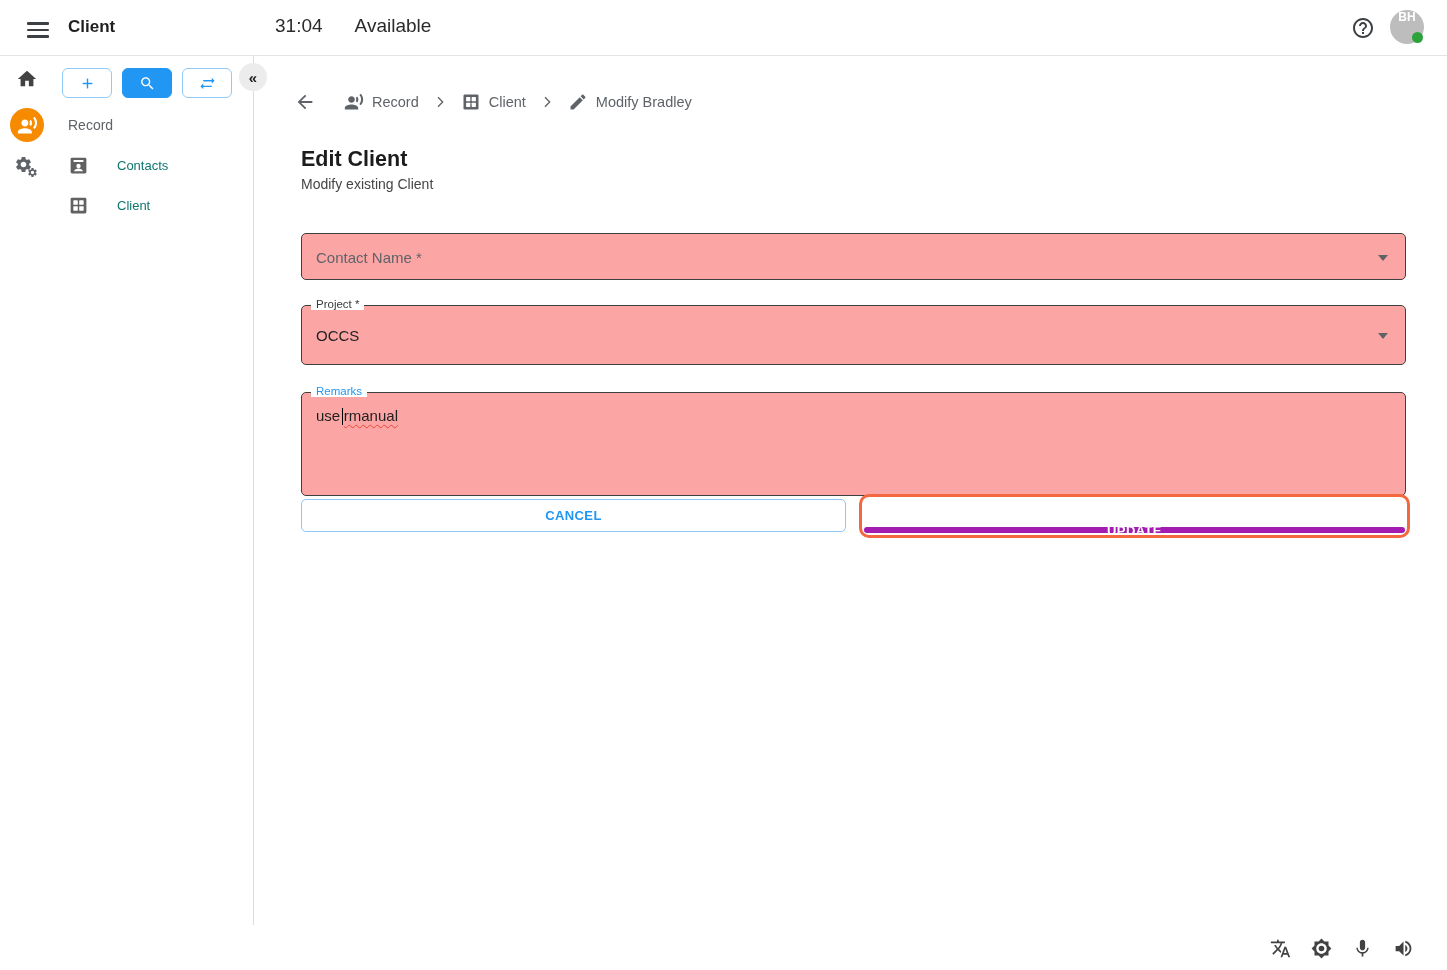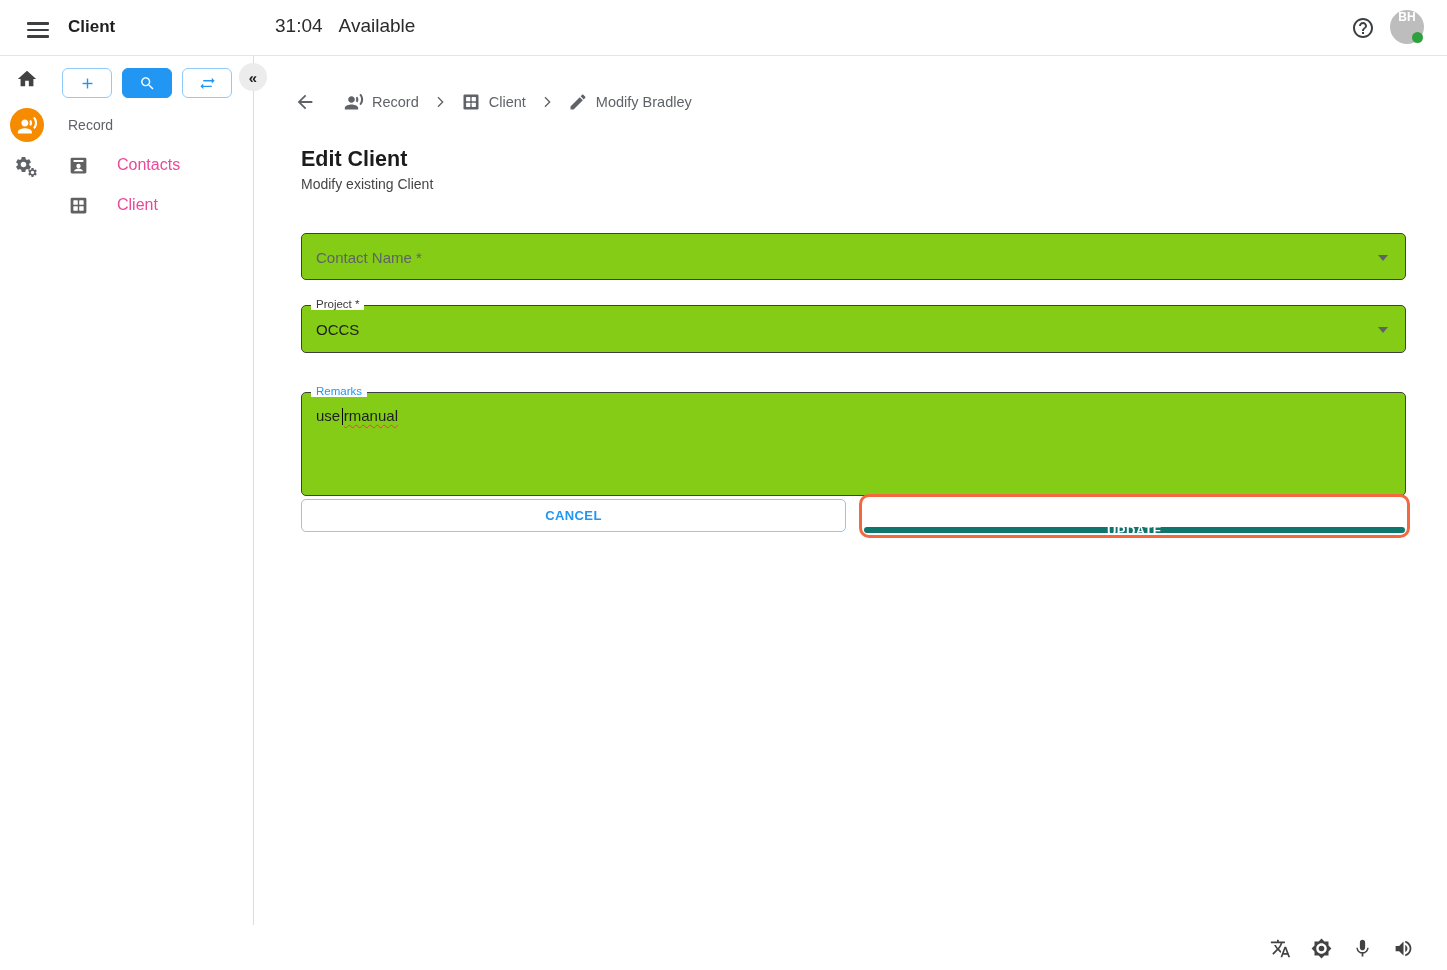--- a/index.html
+++ b/index.html
@@ -6,21 +6,21 @@
   html,body { width:1447px; height:970px; background:#fff; overflow:hidden;
     font-family:"Liberation Sans", sans-serif; color:#202124; }
 
   
   .topbar { position:absolute; left:0; top:0; width:1447px; height:56px;
     background:#fff; border-bottom:1px solid #e4e4e4; }
   .hamburger { position:absolute; left:27px; top:18px; width:22px; height:20px; cursor:pointer; }
   .hamburger span { display:block; height:2.6px; background:#3c4043; border-radius:1px; margin:4px 0; }
   .app-title { position:absolute; left:68px; top:17px; font-size:17px; font-weight:700; color:#1f1f1f; }
   .timer-wrap { position:absolute; left:275px; top:15px; font-size:19px; color:#2b2b2b; }
-  .timer-wrap .status { margin-left:16px; }
+  .timer-wrap .status { margin-left:32px; }
   .help-btn { position:absolute; left:1351px; top:16px; width:24px; height:24px; cursor:pointer; }
   .avatar { position:absolute; left:1390px; top:10px; width:34px; height:34px; border-radius:50%;
     background:#bdbdbd; color:#fff; font-size:12px; font-weight:700;
     display:flex; align-items:flex-start; justify-content:center; cursor:pointer; }
   .status-dot { position:absolute; left:1412px; top:32px; width:11px; height:11px;
     border-radius:50%; background:#2ba23c; }
 
   
   .side-divider { position:absolute; left:253px; top:56px; width:1px; height:869px; background:#dcdcdc; }
   .rail-home { position:absolute; left:16px; top:68px; width:22px; height:22px; cursor:pointer; }
@@ -36,58 +36,58 @@
   .btn-plus { left:62px; } .btn-search { left:122px; } .btn-swap { left:182px; }
 
   .collapse-btn { position:absolute; left:239px; top:63px; width:28px; height:28px; border-radius:50%;
     background:#ececec; display:flex; align-items:center; justify-content:center; cursor:pointer;
     font-size:15px; font-weight:700; color:#1f1f1f; }
 
   .section-label { position:absolute; left:68px; top:117px; font-size:14px; color:#5f6368; }
   .nav-item { position:absolute; left:60px; width:185px; height:34px; display:flex;
     align-items:center; cursor:pointer; }
   .nav-item .nav-ic { width:21px; height:21px; margin-left:8px; }
-  .nav-item .nav-label { margin-left:28px; font-size:16px; color:#ec4899; }
+  .nav-item .nav-label { margin-left:28px; font-size:13px; color:#0f766e; }
   .nav-contacts { top:148px; } .nav-client { top:188px; }
 
   
   .breadcrumb { position:absolute; left:294px; top:88px; height:28px; display:flex; align-items:center; }
   .bc-back { width:22px; height:22px; margin-right:28px; cursor:pointer; }
   .bc-item { display:flex; align-items:center; cursor:pointer; }
   .bc-item svg { width:20px; height:20px; margin-right:8px; }
   .bc-label { font-size:14.5px; color:#5f6368; }
   .bc-sep { width:16px; height:16px; margin:0 13px; }
 
   
   .page-title { position:absolute; left:301px; top:147px; font-size:21.5px; font-weight:600; color:#1c1c1c; }
   .page-subtitle { position:absolute; left:301px; top:176px; font-size:14px; color:#454545; }
 
-  .field { position:absolute; left:301px; width:1105px; border:1px solid #3f3f3f; border-radius:5px; background:#84cc16; }
+  .field { position:absolute; left:301px; width:1105px; border:1px solid #3f3f3f; border-radius:5px; background:#fca5a5; }
   .field-contact { top:233px; height:47px; cursor:pointer; }
-  .field-project { top:305px; height:48px; cursor:pointer; }
+  .field-project { top:305px; height:60px; cursor:pointer; }
   .field-remarks { top:392px; height:104px; cursor:text; }
   .field .inner-text { position:absolute; left:14px; top:50%; transform:translateY(-50%); font-size:15px; }
   .placeholder-text { color:#5f6368; }
   .value-text { color:#1f1f1f; }
   .notch-label { position:absolute; top:-8px; left:9px; background:#fff; padding:0 5px; font-size:11.5px; }
   .notch-dark { color:#3a3a3a; }
   .notch-blue { color:#2196f3; }
   .dd-arrow { position:absolute; right:17px; top:50%; margin-top:-2px; width:0; height:0;
     border-left:5.5px solid transparent; border-right:5.5px solid transparent; border-top:6px solid #5f6368; }
   .remarks-text { position:absolute; left:14px; top:14px; font-size:15px; color:#1f1f1f; }
   .caret { display:inline-block; width:1.6px; height:17px; background:#000; vertical-align:middle; margin:0 0.5px 2px 1.5px; }
   .misspell { text-decoration:underline wavy #e5473a; text-decoration-thickness:1.2px; text-underline-offset:3px; }
 
   .cancel-btn { position:absolute; left:301px; top:499px; width:545px; height:33px;
     border:1px solid #8fc7f8; border-radius:5px; background:#fff; color:#2196f3;
     font-size:13px; font-weight:600; letter-spacing:0.4px; display:flex;
     align-items:center; justify-content:center; cursor:pointer; font-family:inherit; }
   .update-ring { position:absolute; left:859px; top:494px; width:551px; height:44px;
     border:3px solid #f4683f; border-radius:10px; padding:2px; display:flex; }
-  .update-btn { flex:1; border:none; border-radius:6px; background:#0f766e; color:#fff;
+  .update-btn { flex:1; border:none; border-radius:6px; background:#a21caf; color:#fff;
     font-size:13px; font-weight:600; letter-spacing:0.4px; display:flex;
     align-items:center; justify-content:center; cursor:pointer; font-family:inherit;margin-top:28px; }
 
   
   .footer-icons { position:absolute; right:33px; bottom:11px; display:flex; gap:20px; align-items:center; }
   .footer-icons .f-ic { width:21px; height:21px; cursor:pointer; }
 </style>
 </head>
 <body>
 

